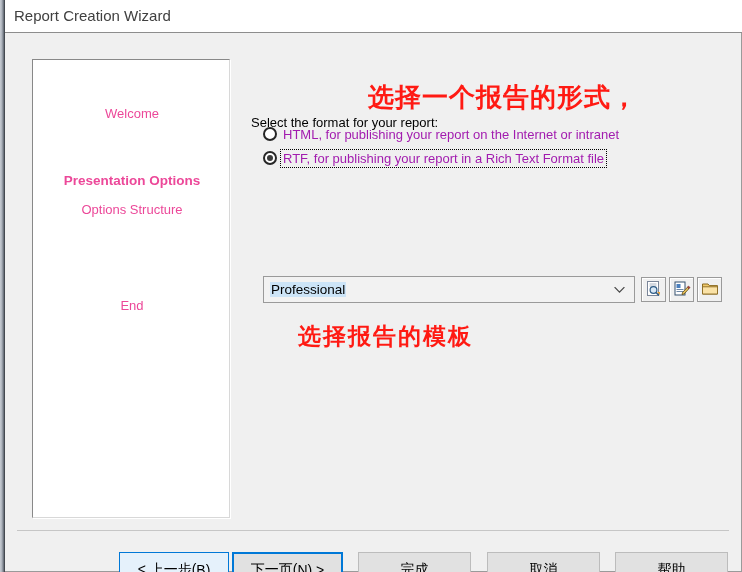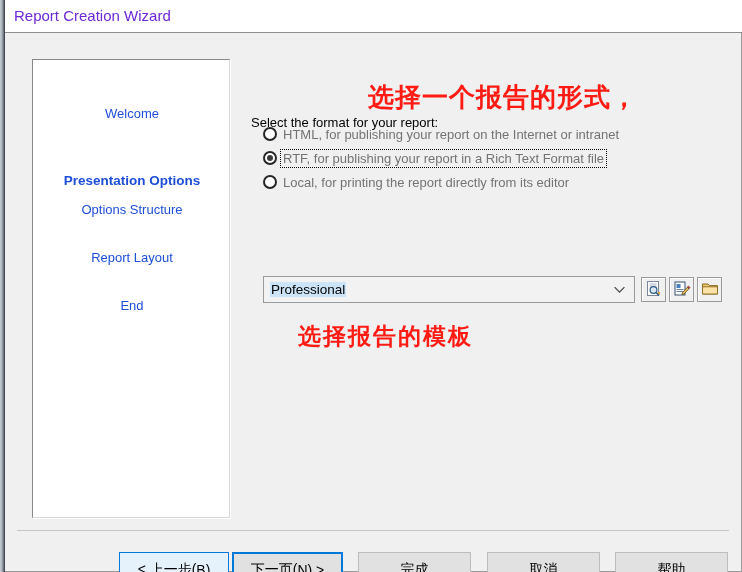--- a/index.html
+++ b/index.html
@@ -34,21 +34,21 @@
     position: absolute;
     left: 5px; top: 0;
     width: 737px; height: 33px;
     background: #ffffff;
     border-bottom: 1px solid #8d8d8d;
   }
   .titlebar-text {
     position: absolute;
     left: 9px; top: 7px;
     font-size: 15px;
-    color: #6d28d9;
+    color: #404040;
     white-space: nowrap;
   }
 
   
   .client {
     position: absolute;
     left: 5px; top: 33px;
     width: 736px; height: 538px;
     background: #f0f0f0;
   }
@@ -63,21 +63,21 @@
     border-left: 1px solid #888888;
     border-right: 1px solid #d8d8d8;
     border-bottom: 1px solid #d8d8d8;
     box-shadow: 1px 1px 0 0 #ffffff;
   }
   .step {
     position: absolute;
     left: 0; width: 198px;
     text-align: center;
     font-size: 13px;
-    color: #1d4ed8;
+    color: #ec4899;
     white-space: nowrap;
   }
   .step.current { font-weight: bold; font-size: 13.5px; margin-top: 20px; }
 
   
   .lbl {
     position: absolute;
     font-size: 13px;
     color: #000000;
     white-space: nowrap;
@@ -105,21 +105,21 @@
     content: "";
     position: absolute;
     left: 2px; top: 2px;
     width: 6px; height: 6px;
     border-radius: 50%;
     background: #3a3a3a;
   }
   .radio-label {
     margin-left: 4px;
     font-size: 13px;
-    color: #737373;
+    color: #a21caf;
     white-space: nowrap;
     padding: 1px 2px;
   }
   .radio-label.focused {
     outline: 1px dotted #000;
     outline-offset: 0px;
     text-align: center;
   }
 
   
@@ -212,40 +212,35 @@
     <div class="titlebar">
       <div class="titlebar-text">Report Creation Wizard</div>
     </div>
 
     <div class="client">
 
       <div class="steps-panel">
         <div class="step" style="top:46px">Welcome</div>
         <div class="step current" style="top:93px">Presentation Options</div>
         <div class="step" style="top:142px">Options Structure</div>
-        <div class="step" style="top:190px">Report Layout</div>
         <div class="step" style="top:238px">End</div>
       </div>
 
       <div class="lbl lbl-format">Select the format for your report:</div>
 
       <div class="radio-row" style="top:91px">
         <span class="radio-mark"></span>
         <span class="radio-label">HTML, for publishing your report on the Internet or intranet</span>
       </div>
 
       <div class="radio-row" style="top:115px">
         <span class="radio-mark checked"></span>
         <span class="radio-label focused">RTF, for publishing your report in a Rich Text Format file</span>
       </div>
 
-      <div class="radio-row" style="top:139px">
-        <span class="radio-mark"></span>
-        <span class="radio-label">Local, for printing the report directly from its editor</span>
-      </div>
 
 
       <div class="combo">
         <span class="combo-value">Professional</span>
         <svg class="combo-arrow" viewBox="0 0 11 7">
           <path d="M0.6 0.6 L5.5 5.6 L10.4 0.6" fill="none" stroke="#4a4a4a" stroke-width="1.3"></path>
         </svg>
       </div>
 
       <div class="icon-btn" id="btn-preview">

